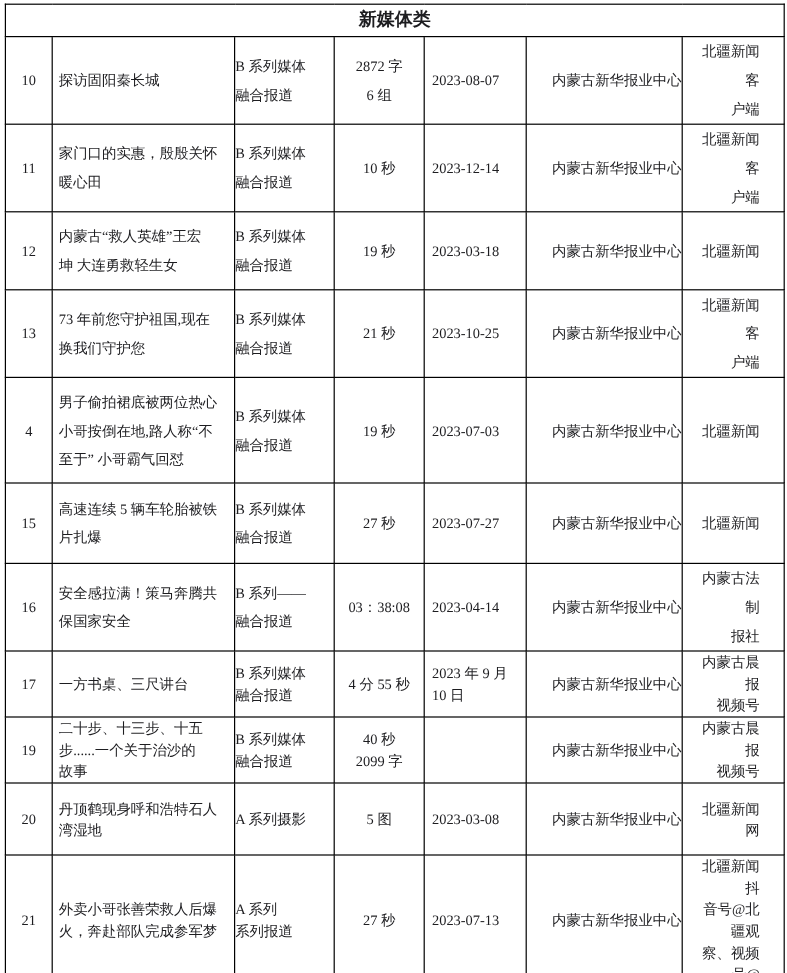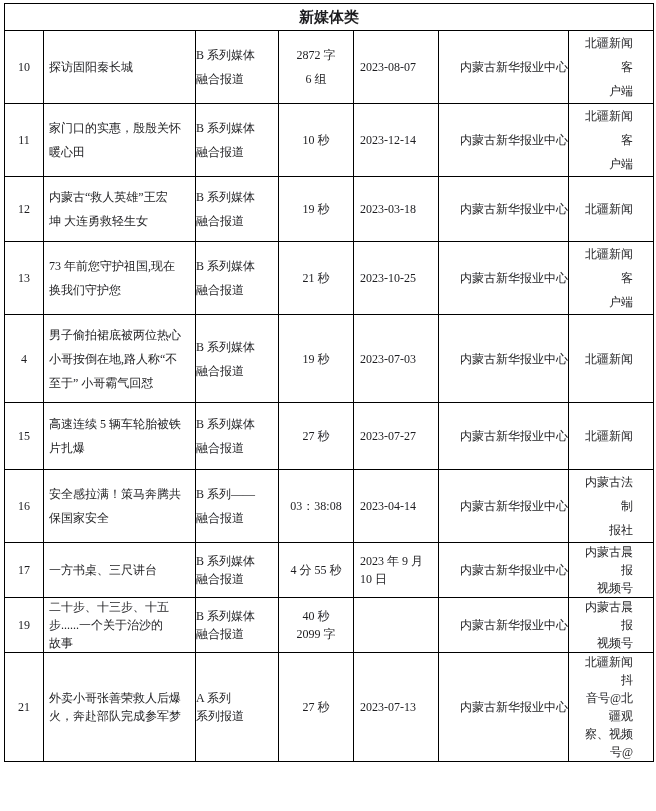--- a/index.html
+++ b/index.html
@@ -179,20 +179,30 @@
     <td class="c3">B 系列媒体
 融合报道</td>
     <td class="c4">40 秒
 2099 字</td>
     <td class="c5"></td>
     <td class="c6">内蒙古新华报业中心</td>
     <td class="c7">内蒙古晨报
 视频号</td>
   </tr>
       <tr>
+    <td class="c1">20</td>
+    <td class="c2">丹顶鹤现身呼和浩特石人
+湾湿地</td>
+    <td class="c3">A 系列摄影</td>
+    <td class="c4">5 图</td>
+    <td class="c5">2023-03-08</td>
+    <td class="c6">内蒙古新华报业中心</td>
+    <td class="c7">北疆新闻网</td>
+  </tr>
+      <tr>
     <td class="c1">21</td>
     <td class="c2">外卖小哥张善荣救人后爆
 火，奔赴部队完成参军梦</td>
     <td class="c3">A 系列
 系列报道</td>
     <td class="c4">27 秒</td>
     <td class="c5">2023-07-13</td>
     <td class="c6">内蒙古新华报业中心</td>
     <td class="c7">北疆新闻抖
 音号@北疆观

